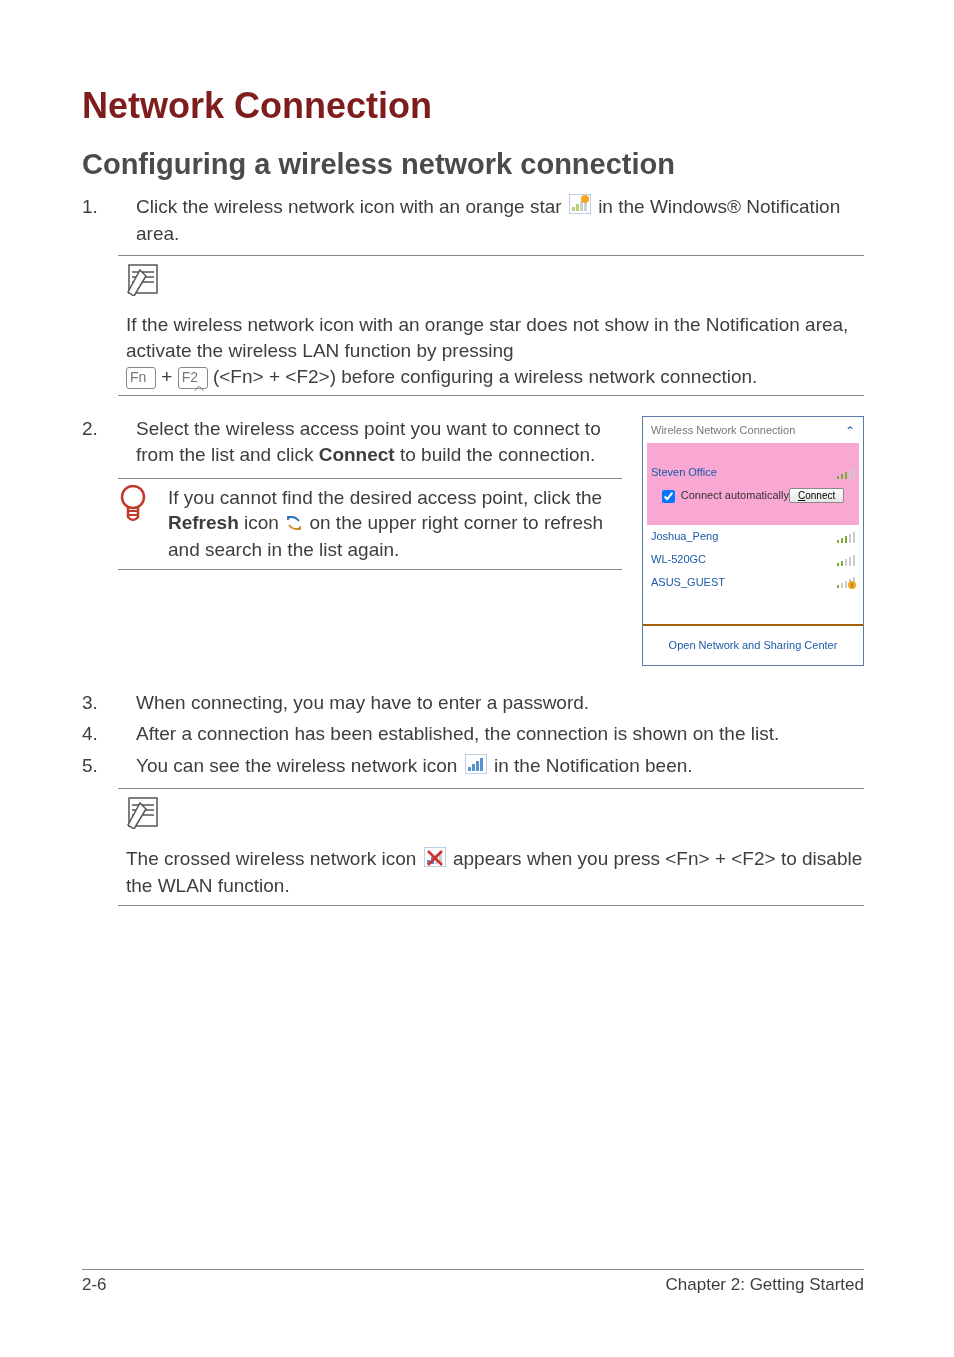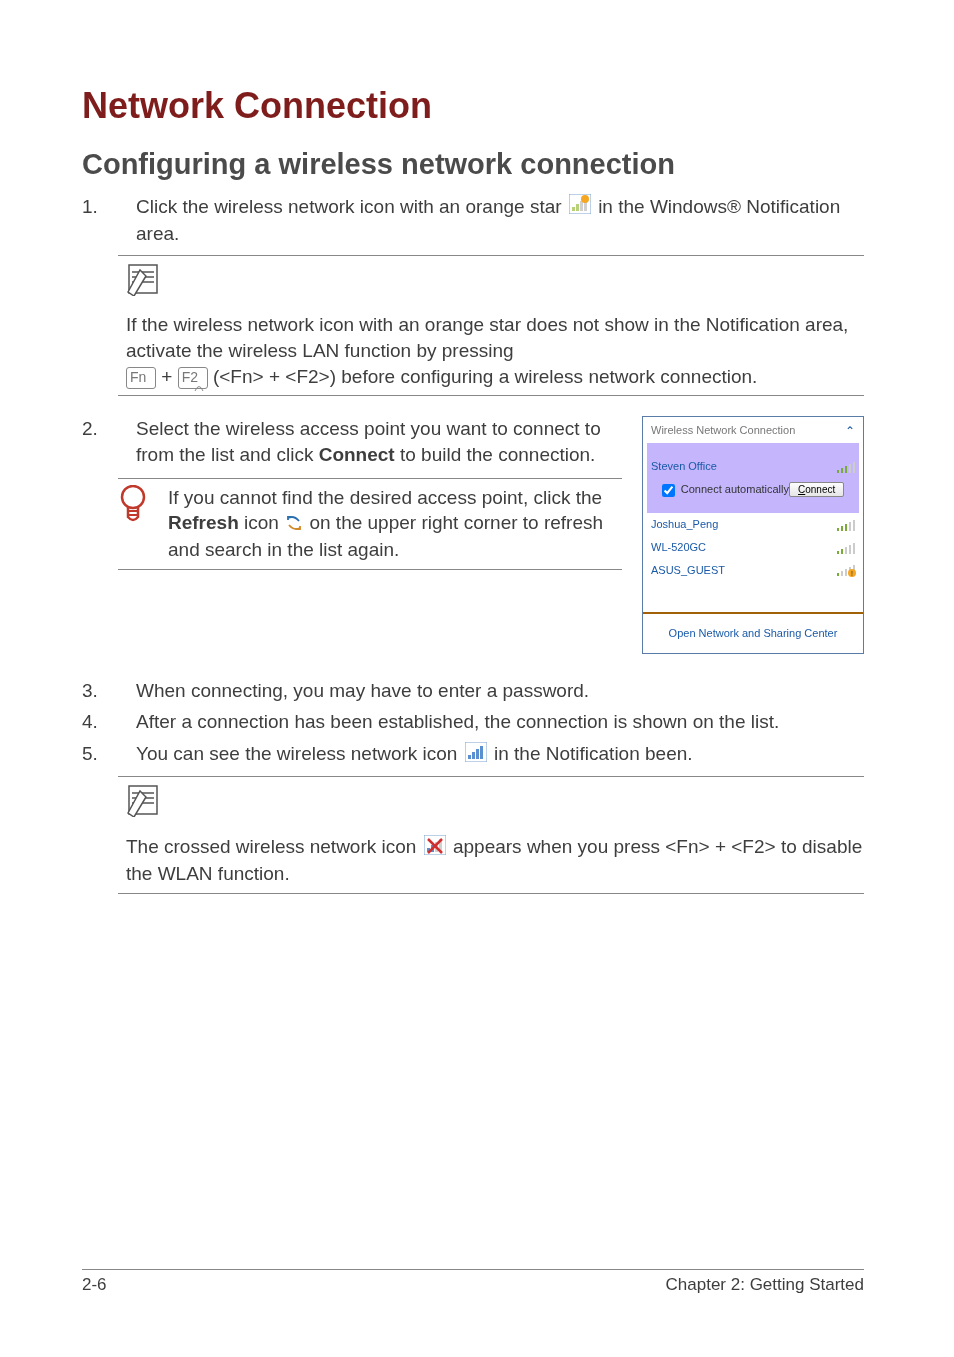--- a/index.html
+++ b/index.html
@@ -124,21 +124,21 @@
     justify-content: space-between;
   }
   .net-list { padding: 2px 8px 30px 8px; }
   .net-item {
     display: flex;
     justify-content: space-between;
     align-items: center;
     padding: 4px 0;
     color: #1a5aa8;
   }
-  .net-item.sel { background: #c4b5fd; flex-wrap: wrap; padding: 16px 4px; margin: 0 -4px; }
+  .net-item.sel { background: #f9a8d4; flex-wrap: wrap; padding: 22px 4px; margin: 0 -4px; }
   .net-item.sel .sel-row2 { width: 100%; display:flex; justify-content: center; align-items:center; margin-top:8px;}
   .bars {
     display: inline-flex; align-items: flex-end; gap: 1.5px; height: 12px;
   }
   .bars span { width: 2.5px; background: #7aaa3a; display:inline-block; }
   .bars.low span:nth-child(n+3){ background:#ccc;}
   .bars.mid span:nth-child(n+4){ background:#ccc;}
   .bars.warn span { background:#ccc; }
   .bars.warn span:first-child { background:#7aaa3a; }
   .connect-btn {

